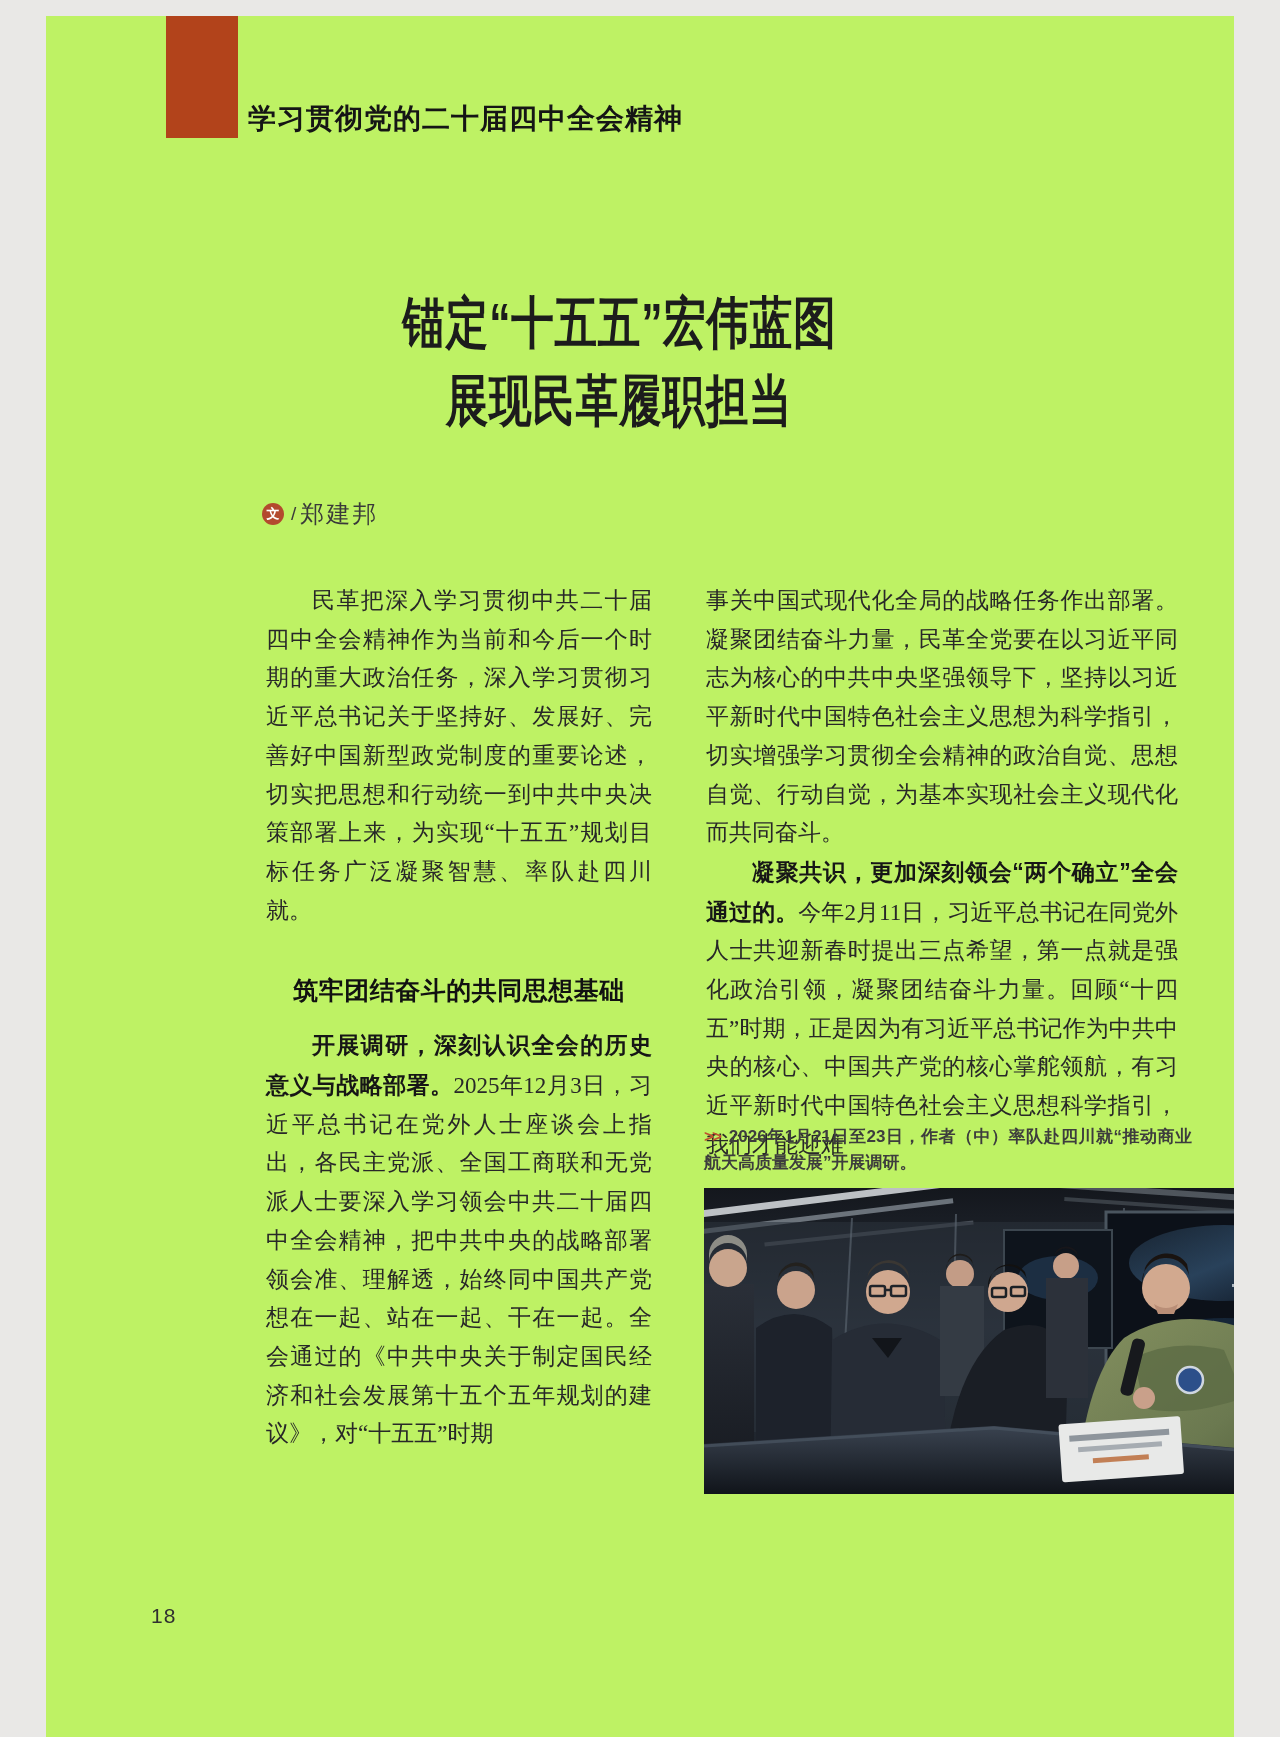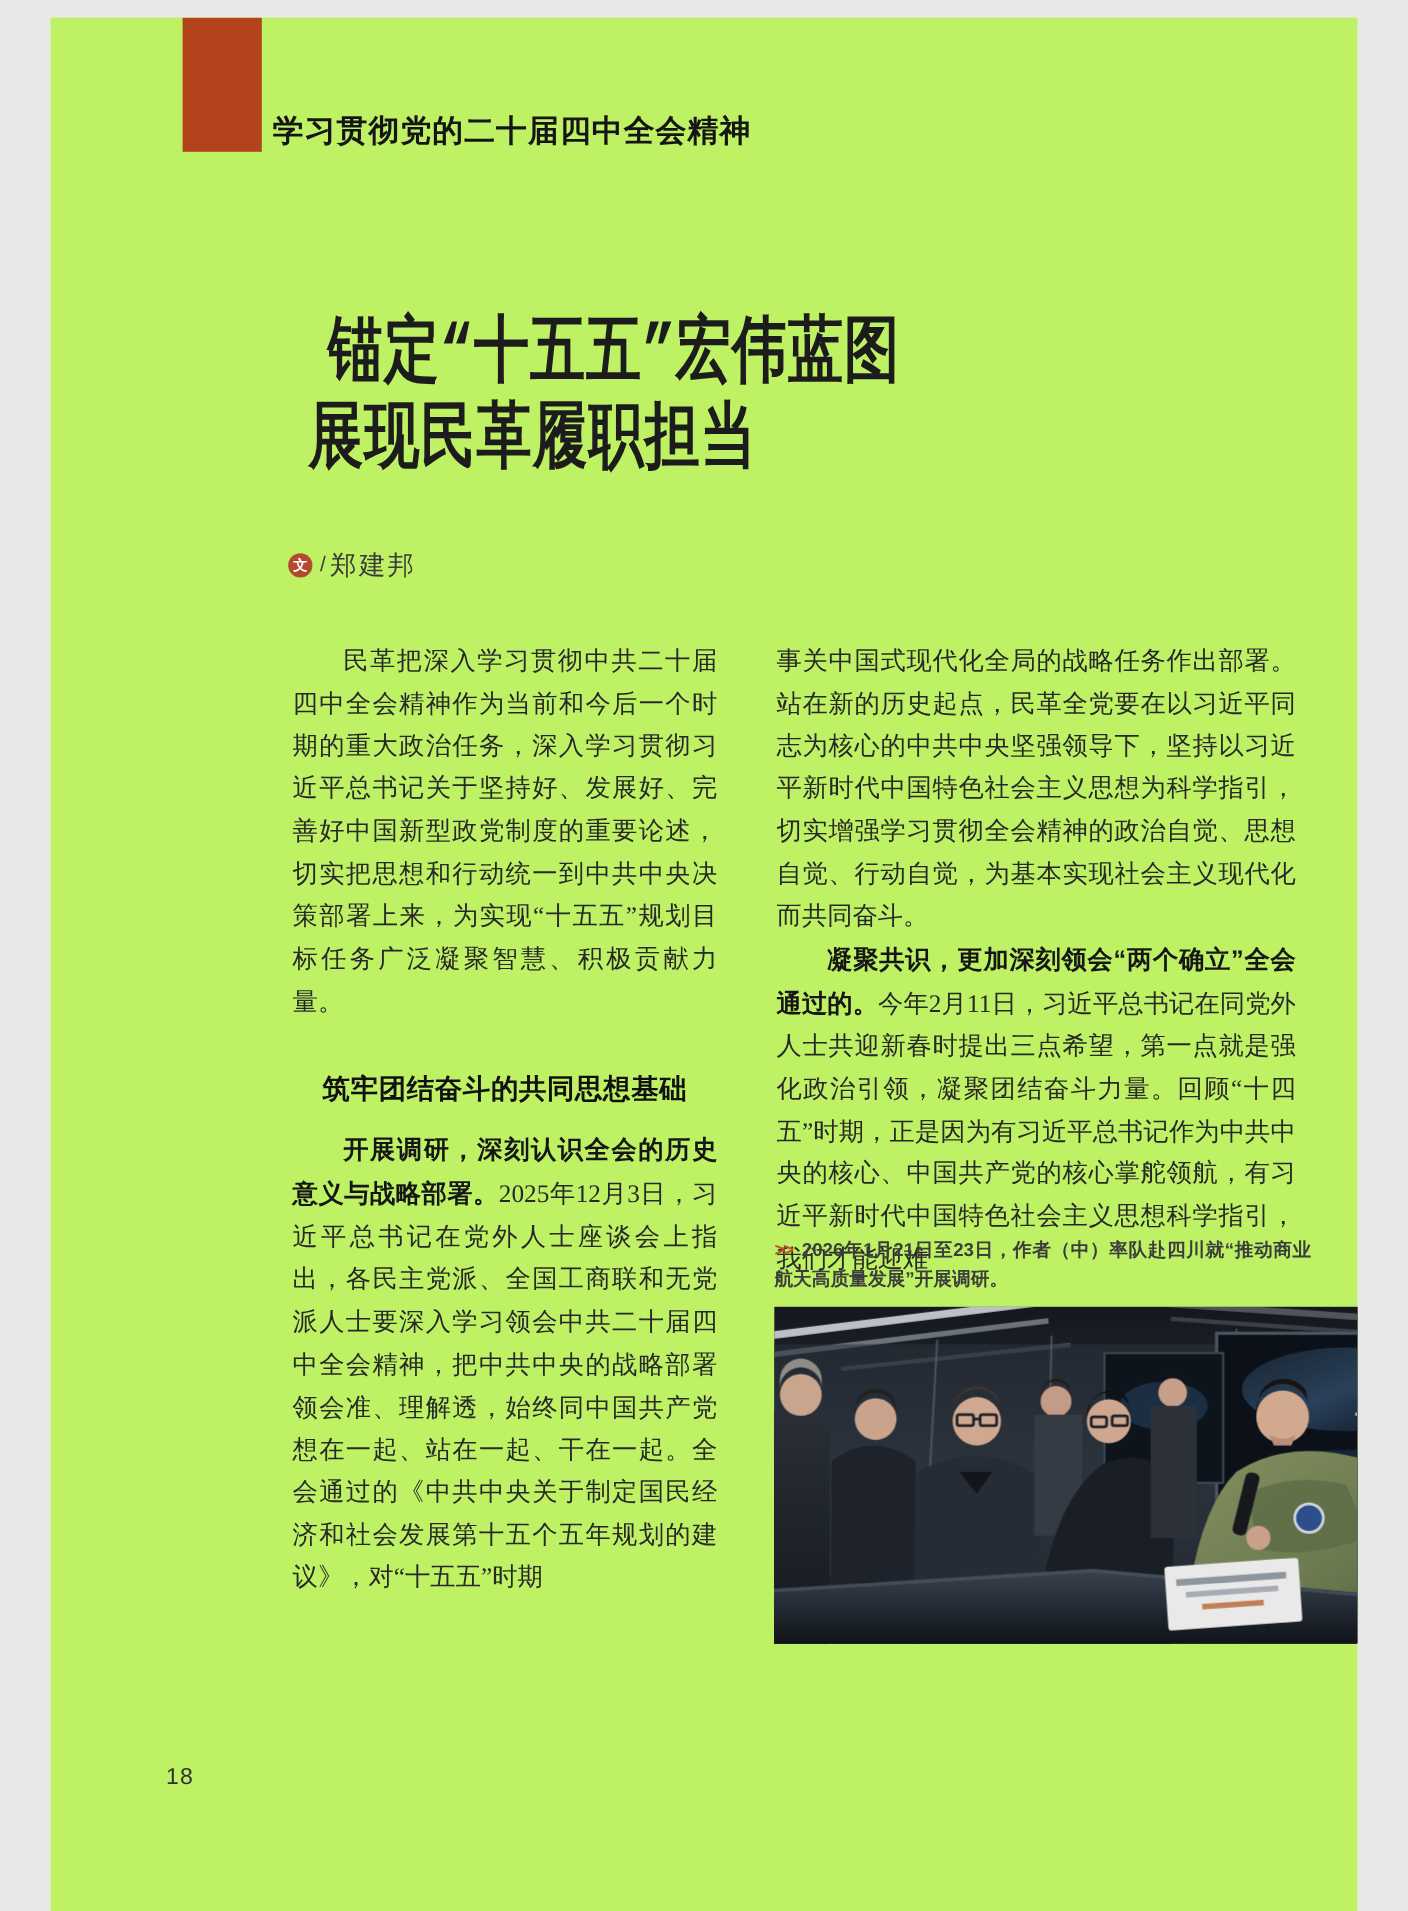--- a/index.html
+++ b/index.html
@@ -20,23 +20,24 @@
   }
   .section-title{
     position:absolute;left:202px;top:86px;
     font-family:"Liberation Sans", sans-serif;
     font-weight:bold;font-size:28px;line-height:34px;color:#151515;
     letter-spacing:1px;
   }
   
   .article-title{
     position:absolute;left:170px;top:268px;width:806px;
-    font-family:Liberation Mono, monospace;
+    text-align:center;
+    font-family:Liberation Sans, sans-serif;
     font-weight:900;color:#1c1c1c;
-    font-size:66px;line-height:78px;letter-spacing:1px;
+    font-size:56px;line-height:78px;letter-spacing:1px;
   }
   .article-title .tline{display:inline-block;transform:scaleX(0.76);transform-origin:center;white-space:nowrap;}
   
   .byline{
     position:absolute;left:216px;top:486px;height:24px;
     display:flex;align-items:center;
     font-family:"Liberation Sans", sans-serif;
   }
   .byline-icon{
     width:22px;height:22px;border-radius:50%;
@@ -100,27 +101,27 @@
     <span class="tline">展现民革履职担当</span>
   </div>
 
   <div class="byline">
     <span class="byline-icon">文</span>
     <span class="byline-sep">/</span>
     <span class="byline-author">郑建邦</span>
   </div>
 
   <div class="col col-left">
-    <p class="indent">民革把深入学习贯彻中共二十届四中全会精神作为当前和今后一个时期的重大政治任务，深入学习贯彻习近平总书记关于坚持好、发展好、完善好中国新型政党制度的重要论述，切实把思想和行动统一到中共中央决策部署上来，为实现“十五五”规划目标任务广泛凝聚智慧、积极贡献力量。</p>
+    <p class="indent">民革把深入学习贯彻中共二十届四中全会精神作为当前和今后一个时期的重大政治任务，深入学习贯彻习近平总书记关于坚持好、发展好、完善好中国新型政党制度的重要论述，切实把思想和行动统一到中共中央决策部署上来，为实现“十五五”规划目标任务广泛凝聚智慧、率队赴四川就。</p>
     <h3 class="sub-heading">筑牢团结奋斗的共同思想基础</h3>
     <p class="indent"><span class="lead-bold">开展调研，深刻认识全会的历史意义与战略部署。</span><span>2025年12月3日，习近平总书记在党外人士座谈会上指出，各民主党派、全国工商联和无党派人士要深入学习领会中共二十届四中全会精神，把中共中央的战略部署领会准、理解透，始终同中国共产党想在一起、站在一起、干在一起。全会通过的《中共中央关于制定国民经济和社会发展第十五个五年规划的建议》，对“十五五”时期</span></p>
   </div>
 
   <div class="col col-right">
-    <p>事关中国式现代化全局的战略任务作出部署。站在新的历史起点，民革全党要在以习近平同志为核心的中共中央坚强领导下，坚持以习近平新时代中国特色社会主义思想为科学指引，切实增强学习贯彻全会精神的政治自觉、思想自觉、行动自觉，为基本实现社会主义现代化而共同奋斗。</p>
+    <p>事关中国式现代化全局的战略任务作出部署。凝聚团结奋斗力量，民革全党要在以习近平同志为核心的中共中央坚强领导下，坚持以习近平新时代中国特色社会主义思想为科学指引，切实增强学习贯彻全会精神的政治自觉、思想自觉、行动自觉，为基本实现社会主义现代化而共同奋斗。</p>
     <p class="indent"><span class="lead-bold">凝聚共识，更加深刻领会“两个确立”全会通过的。</span><span>今年2月11日，习近平总书记在同党外人士共迎新春时提出三点希望，第一点就是强化政治引领，凝聚团结奋斗力量。回顾“十四五”时期，正是因为有习近平总书记作为中共中央的核心、中国共产党的核心掌舵领航，有习近平新时代中国特色社会主义思想科学指引，我们才能迎难</span></p>
   </div>
 
   <div class="photo-caption">
     <span class="cap-marker">&gt;&gt;</span><span>2026年1月21日至23日，作者（中）率队赴四川就“推动商业航天高质量发展”开展调研。</span>
   </div>
 
   <div class="photo">
     <svg width="622" height="306" viewBox="0 0 622 306" xmlns="http://www.w3.org/2000/svg">
       <defs>

